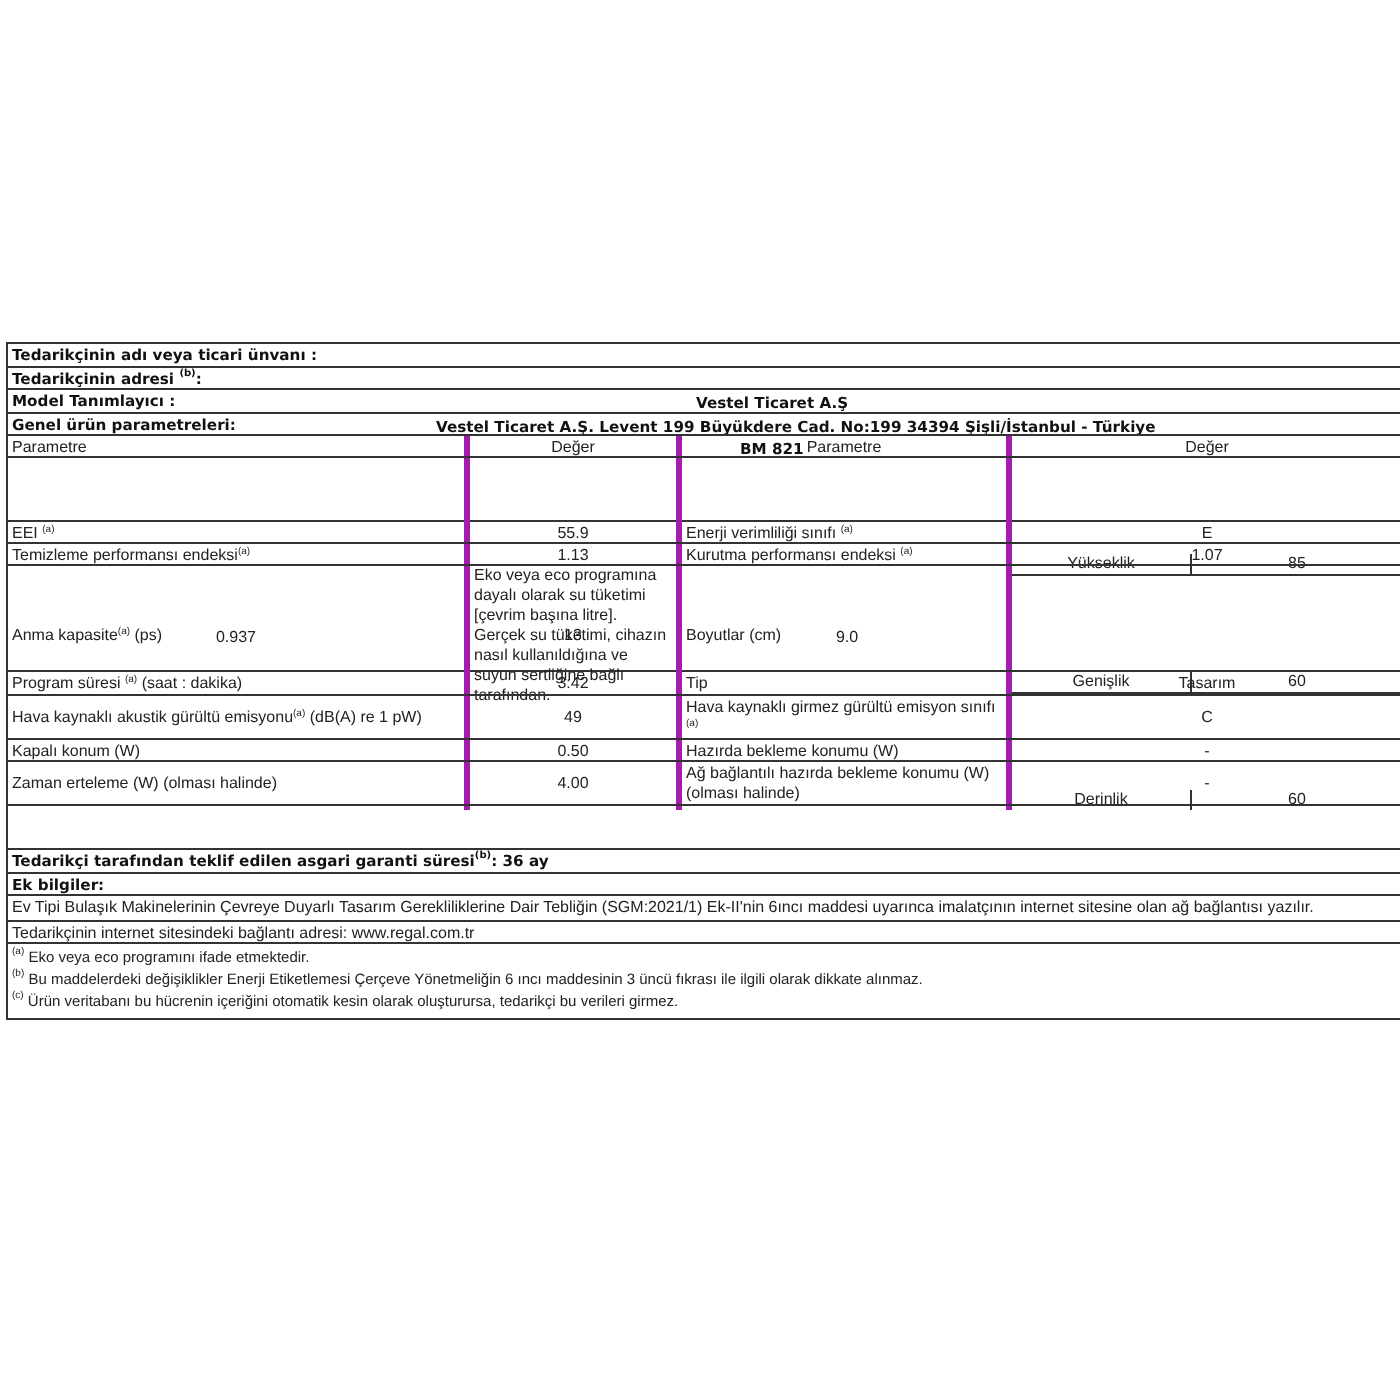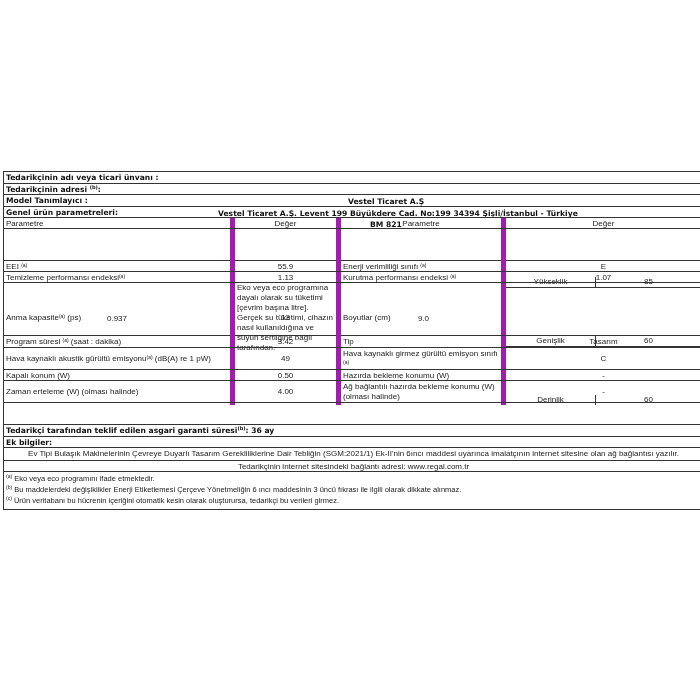--- a/index.html
+++ b/index.html
@@ -5,29 +5,29 @@
   html, body { margin:0; padding:0; background:#fff; }
   body { width:700px; height:700px; position:relative; overflow:hidden; font-family:"Liberation Sans", sans-serif; color:#222; }
   .sheet { position:absolute; left:3px; top:171px; width:699px; border:1px solid #333; box-sizing:border-box; }
   .row { position:relative; border-bottom:1px solid #333; box-sizing:border-box; }
   .row:last-child { border-bottom:none; }
   .bold { font-family:"DejaVu Sans", sans-serif; font-weight:bold; font-size:7.6px; color:#111; }
   .hdr { height:11.5px; line-height:11px; padding-left:2px; }
   .hdr .val { position:absolute; top:0;margin-top:24px; }
   sup { font-size:5px; vertical-align:top; line-height:6px; }
   .grid { display:grid; grid-template-columns:231px 106px 165px 1fr; }
-  .cell { border-right:5px solid #a21caf; font-size:8px; padding:0 2px; box-sizing:border-box; display:flex; align-items:center; }
+  .cell { border-right:3px solid #a21caf; font-size:8px; padding:0 2px; box-sizing:border-box; display:flex; align-items:center; }
   .cell:last-child { border-right:none; }
   .c { justify-content:center; text-align:center; }
   .dims { display:grid; grid-template-columns:90px 1fr; }
   .dims div { font-size:8px; text-align:center; height:10px; line-height:10px; border-bottom:1px solid #333;margin-top:48px; }
   .dims div:nth-child(odd) { border-right:1.5px solid #333; }
   .dims div:nth-last-child(-n+2) { border-bottom:none; }
   .txt { font-size:8px; line-height:10px; }
-  .plain { font-size:8px; padding-left:2px;text-align:center; }
+  .plain { font-size:8px; padding-left:2px; }
   .fn { font-size:7.5px; padding-left:2px; line-height:11px; }
 </style>
 </head>
 <body>
 
 <div class="sheet">
 
   <div class="row hdr bold">
     <span>Tedarikçinin adı veya ticari ünvanı :</span>
     <span class="val" style="left:344px">Vestel Ticaret A.Ş</span>

